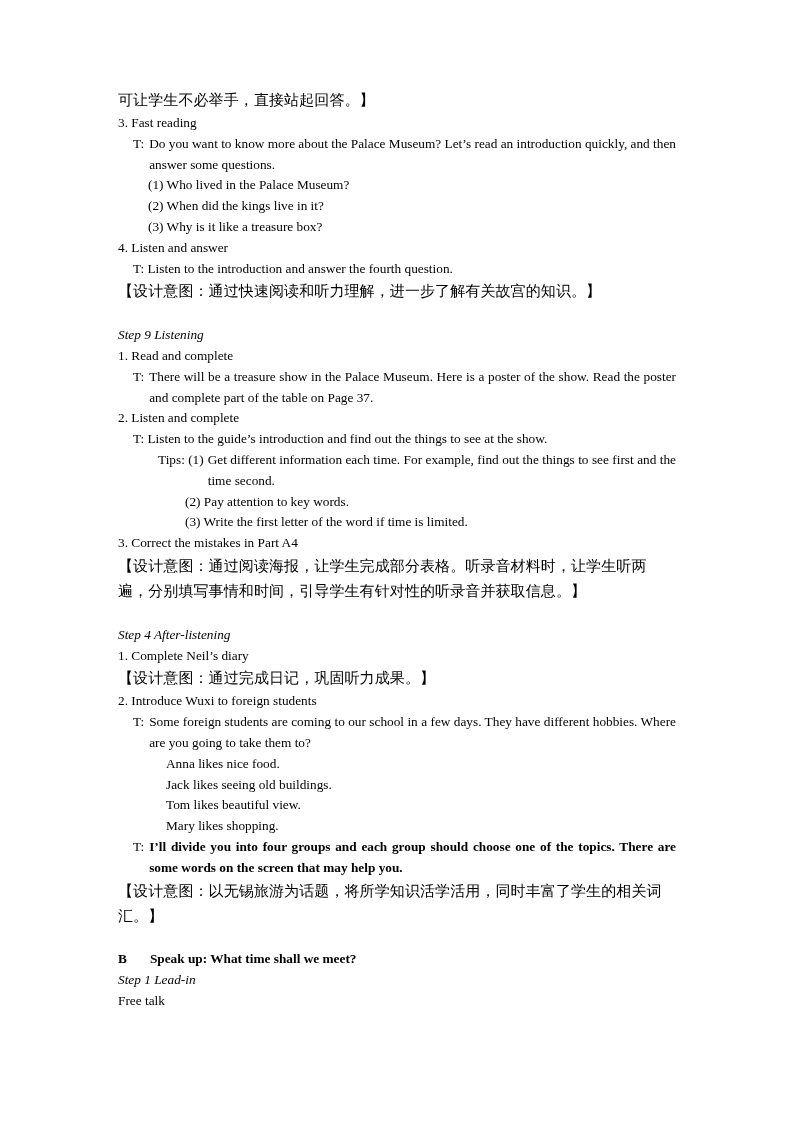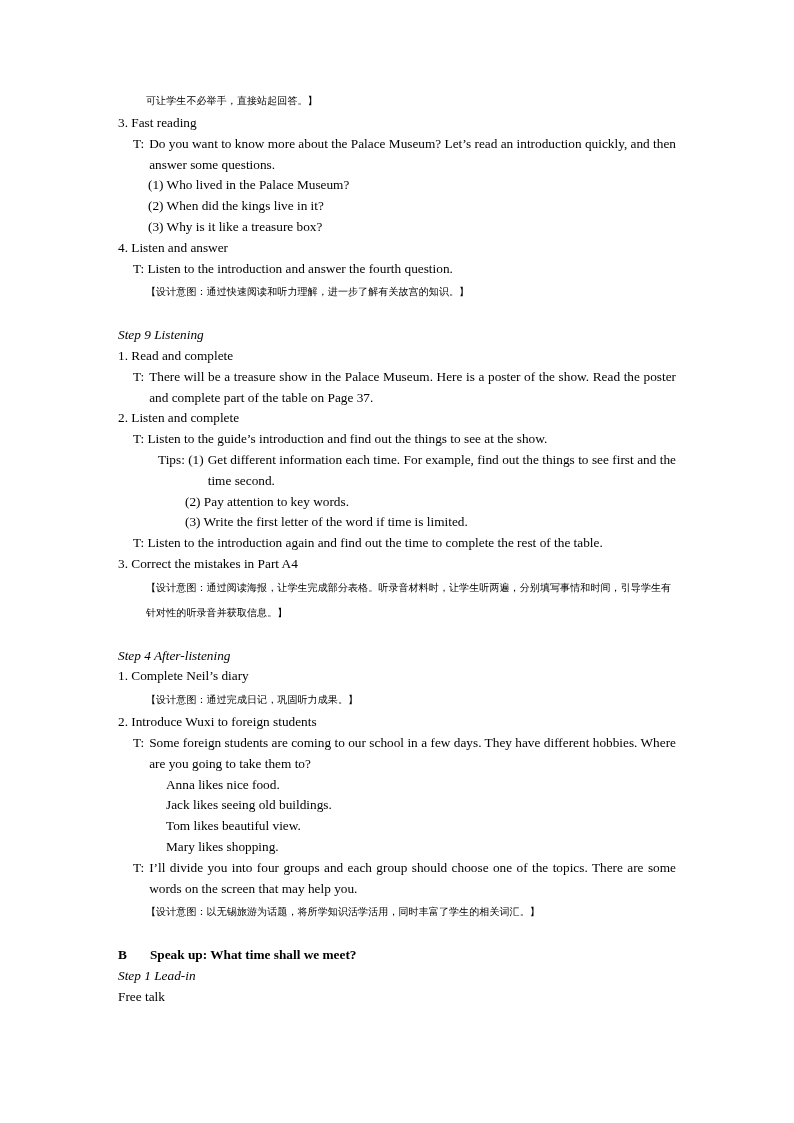--- a/index.html
+++ b/index.html
@@ -54,24 +54,23 @@
   }
   .hang > .body {
     flex: 1 1 auto;
     text-align: justify;
     text-justify: inter-word;
   }
 
   
   .cn {
     font-family: "DejaVu Sans", "Liberation Sans", sans-serif;
-    font-size: 10px;
+    font-size: 15px;
     line-height: 25px;
     letter-spacing: 0.1px;
-    margin-left: 28px;
   }
 
   .step {
     font-style: italic;
   }
   .sect-head {
     font-weight: bold;
   }
   .sect-head .tabgap {
     display: inline-block;
@@ -118,21 +117,20 @@
     <div class="ln lvl0">2. Listen and complete</div>
     <div class="ln lvl1">T: Listen to the guide’s introduction and find out the things to see at the show.</div>
 
     <div class="ln lvl3 hang">
       <span class="marker">Tips: (1)</span>
       <span class="body" style="padding-left:4px;">Get different information each time. For example, find out the things to see first and the time second.</span>
     </div>
     <div class="ln lvl4">(2) Pay attention to key words.</div>
     <div class="ln lvl4">(3) Write the first letter of the word if time is limited.</div>
 
-    <div class="ln lvl1">T: Listen to the introduction again and find out the time to complete the rest of the table.</div>
     <div class="ln lvl0">3. Correct the mistakes in Part A4</div>
 
     <div class="ln lvl0 cn">【设计意图：通过阅读海报，让学生完成部分表格。听录音材料时，让学生听两遍，分别填写事情和时间，引导学生有针对性的听录音并获取信息。】</div>
 
     <div class="spacer"></div>
 
     <div class="ln lvl0 step">Step 4 After-listening</div>
 
     <div class="ln lvl0">1. Complete Neil’s diary</div>
 
@@ -145,21 +143,21 @@
       <span class="body" style="padding-left:5px;">Some foreign students are coming to our school in a few days. They have different hobbies. Where are you going to take them to?</span>
     </div>
 
     <div class="ln lvl6">Anna likes nice food.</div>
     <div class="ln lvl6">Jack likes seeing old buildings.</div>
     <div class="ln lvl6">Tom likes beautiful view.</div>
     <div class="ln lvl6">Mary likes shopping.</div>
 
     <div class="ln lvl1 hang">
       <span class="marker">T:</span>
-      <span class="body" style="padding-left:5px;">I’ll divide you into four groups and each group should choose one of the topics. There are some words on the screen that may help you.</span>
+      <span class="body" style="padding-left:5px;font-weight:bold;">I’ll divide you into four groups and each group should choose one of the topics. There are some words on the screen that may help you.</span>
     </div>
 
     <div class="ln lvl0 cn">【设计意图：以无锡旅游为话题，将所学知识活学活用，同时丰富了学生的相关词汇。】</div>
 
     <div class="spacer"></div>
 
     <div class="ln lvl0 sect-head">
       <span>B</span><span class="tabgap"></span><span>Speak up: What time shall we meet?</span>
     </div>
 

